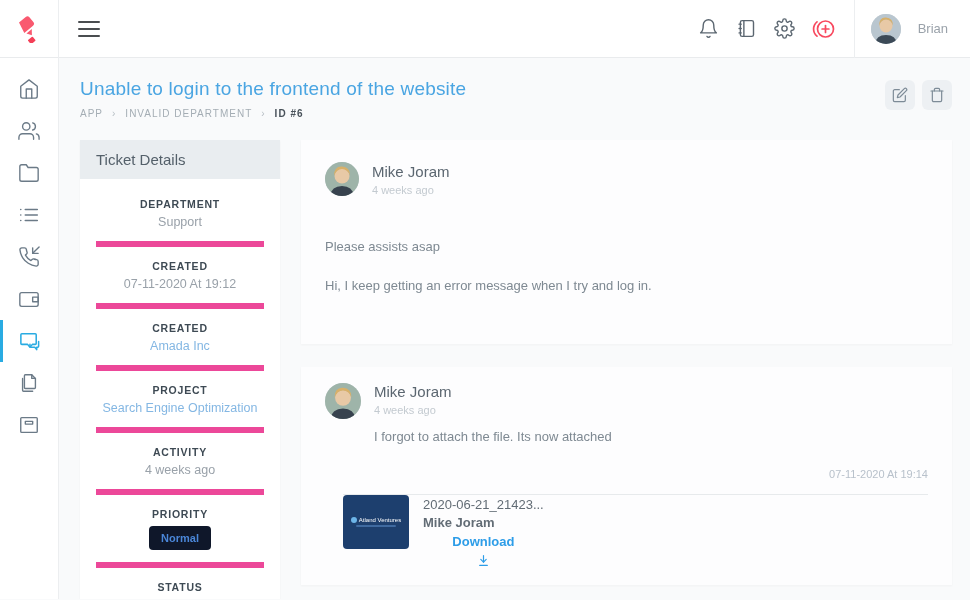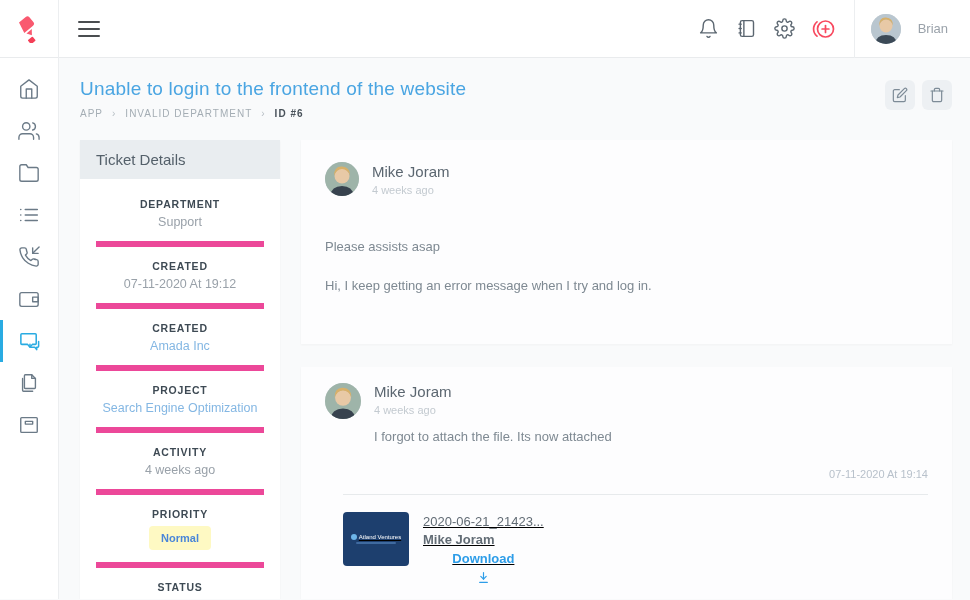--- a/index.html
+++ b/index.html
@@ -56,40 +56,40 @@
   .ticket-panel { width:200px; flex:none; margin-right:21px; background:#fff;
     box-shadow:0 1px 2px rgba(40,50,60,.04); height:480px; }
   .panel-head { background:#e9edf0; padding:11px 16px; font-size:15px; color:#54606a; }
   .panel-body { padding:6px 16px 0 16px; }
   .field { padding:13px 0 12px 0; border-bottom:6px solid #ec4899;text-align:center; }
   .field-label { font-size:10.5px; font-weight:bold; letter-spacing:.8px; color:#3e4a54; }
   .field-value { margin-top:5px; font-size:12.5px; color:#99a1a9; }
   .field-value.link { color:#84b7e3; cursor:pointer; }
   .badge { display:inline-block; margin-top:6px; font-size:11px; font-weight:bold;
     padding:6px 12px; border-radius:4px; }
-  .badge.blue { background:#fef9c3; color:#4a86d8; }
+  .badge.blue { background:#0f172a; color:#4a86d8; }
   .badge.green { background:#e3f6ea; color:#3fb264; }
 
   
   .messages { flex:1; display:flex; flex-direction:column; gap:23px; }
   .msg-card { background:#fdfdfe; box-shadow:0 1px 2px rgba(40,50,60,.04); }
   .msg-card.first { padding:22px 24px 40px 24px; min-height:204px; }
   .msg-card.second { padding:16px 24px 18px 24px; }
   .msg-head { display:flex; align-items:center; gap:13px; }
   .msg-head-col { display:flex; gap:13px; }
   .msg-author { font-size:15px; color:#5b6670; }
   .msg-time { font-size:11px; color:#c3cad0; margin-top:4px; }
   .msg-text { font-size:13px; color:#7e8992; }
   .msg-card.first .msg-text.l1 { margin-top:24px; }
   .msg-card.first .msg-text.l2 { margin-top:43px; }
   .msg-body-inline { margin-top:13px; }
   .msg-stamp { text-align:right; font-size:11px; color:#b8c1cb; margin-top:24px; }
   .msg-divider { height:1px; background:#e7eaec; margin:14px 0 0 18px; }
 
-  .attachment { display:flex; margin-top:17px; margin-left:18px; gap:14px;text-decoration:underline; }
+  .attachment { display:flex; margin-left:18px; gap:14px; }
   .attach-thumb { width:66px; height:54px; border-radius:4px; background:#1d3f6e;
     display:flex; flex-direction:column; align-items:center; justify-content:center;
     cursor:pointer; flex:none; }
   .thumb-brand { display:flex; align-items:center; gap:2px; }
   .thumb-logo { width:6px; height:6px; border-radius:50%; background:#6db5e8; flex:none; }
   .thumb-name { font-size:6px; color:#fff; white-space:nowrap; }
   .thumb-sub { margin-top:2px; width:40px; height:2px; background:#3f6aa0; border-radius:1px; }
   .attach-meta { display:flex; flex-direction:column; gap:3px; padding-top:2px; }
   .attach-filename { font-size:13px; color:#626c75; }
   .attach-uploader { font-size:13px; color:#626c75; font-weight:bold; }

